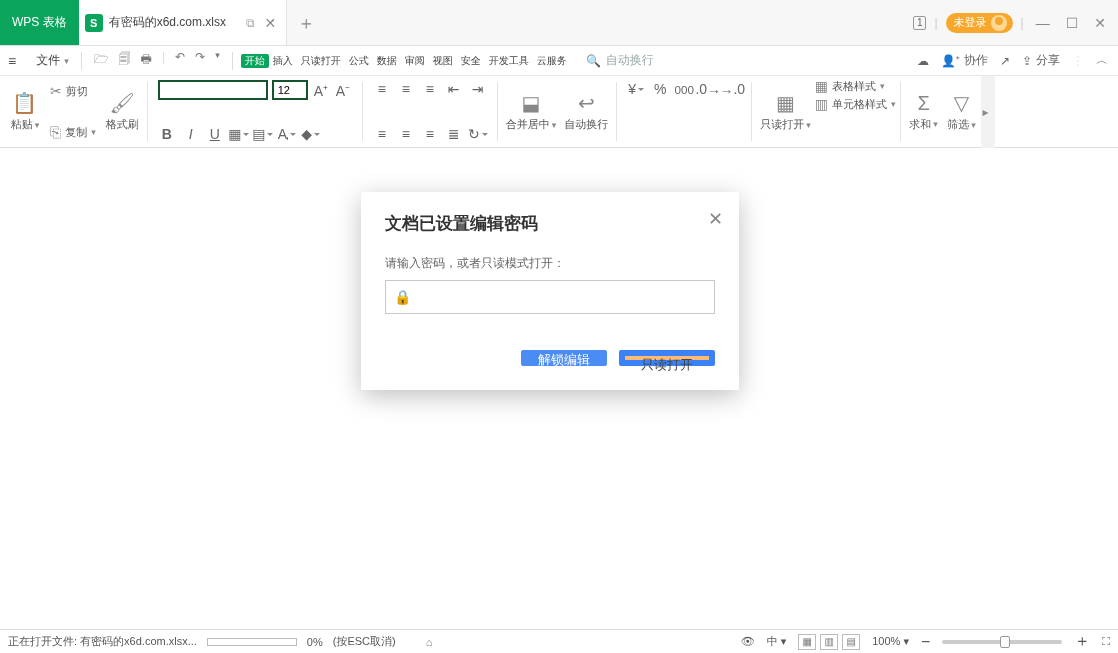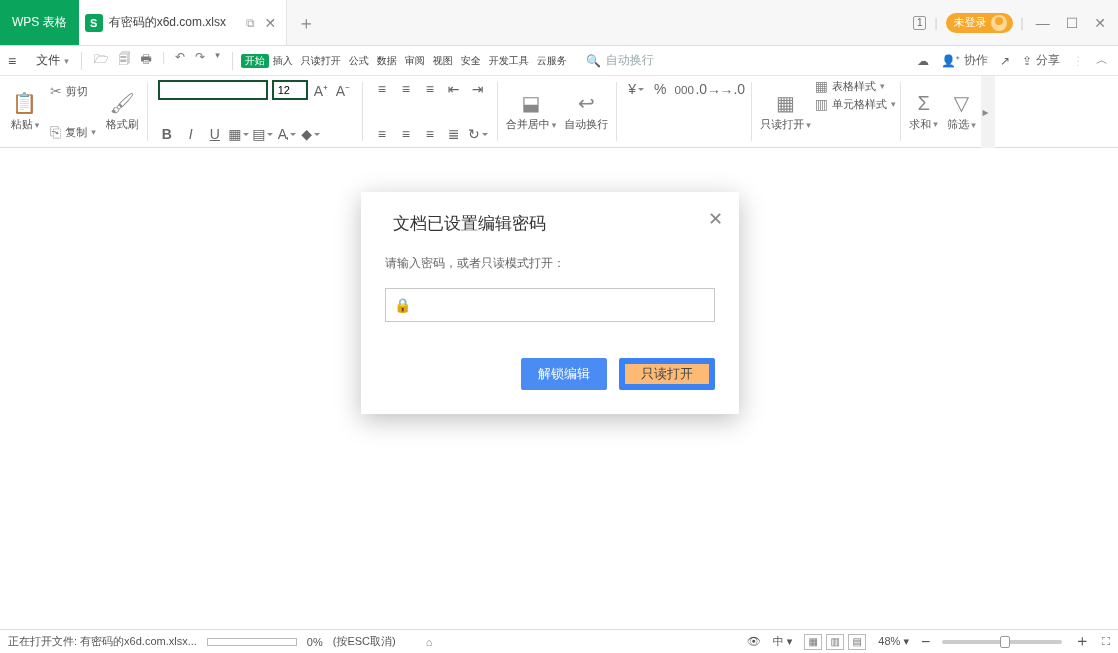--- a/index.html
+++ b/index.html
@@ -52,28 +52,28 @@
 .colstrip.y{background:#f0c040}
 .arr{font-size:9px;color:#888}
 .rsplit{display:flex;flex-direction:column;gap:2px;padding:2px 0}
 .rsplit .ritem{display:flex;align-items:center;gap:4px;font-size:11px;color:#555;white-space:nowrap}
 .rsplit .ritem .ic{font-size:14px;color:#888}
 .exp{width:14px;align-self:center;color:#888;font-size:12px;padding:0 2px;background:#f2f2f2;height:72px;display:flex;align-items:center}
 
 .workspace{position:relative;background:#fff;height:calc(653px - 34px - 30px - 72px - 24px)}
 
 .dialog{position:absolute;left:361px;top:44px;width:378px;background:#fff;box-shadow:0 6px 24px rgba(0,0,0,.25);padding:20px 24px 24px}
-.dialog h2{margin:0 8px 20px;font-size:17px;font-weight:400;color:#333}
+.dialog h2{margin:0 0 20px;font-size:17px;font-weight:700;color:#333}
 .dialog .close{position:absolute;right:16px;top:16px;font-size:18px;color:#888;cursor:pointer}
-.dialog .hint{font-size:12px;color:#666;margin-bottom:16px}
+.dialog .hint{font-size:12px;color:#666;margin-bottom:8px}
 .pwdwrap{display:flex;align-items:center;border:1px solid #c8c8c8;height:34px;padding:0 8px;gap:6px}
 .pwdwrap .lock{color:#999;font-size:14px}
 .pwdwrap input{flex:1;border:none;outline:none;height:30px;font-size:13px}
 .dlgbtns{display:flex;justify-content:flex-end;gap:12px;margin-top:36px}
-.dlgbtns button{height:32px;padding:0 16px;font-size:13px;border-radius:2px;cursor:pointer}
+.dlgbtns button{height:16px;padding:0 16px;font-size:13px;border-radius:2px;cursor:pointer}
 .primary{background:#4b8bf4;color:#fff;border:1px solid #4b8bf4}
 .secondary{background:#fdba74;color:#444;border:6px solid #3b82f6}
 
 .status{position:absolute;left:0;right:0;bottom:0;height:24px;border-top:1px solid #dcdcdc;display:flex;align-items:center;font-size:11px;color:#555;padding:0 8px;gap:10px;background:#fff}
 .status .prog{width:90px;height:8px;border:1px solid #bbb;position:relative}
 .status .right{margin-left:auto;display:flex;align-items:center;gap:12px}
 .status .viewgrp{display:flex;gap:4px}
 .status .vbtn{width:18px;height:16px;border:1px solid #bbb;display:flex;align-items:center;justify-content:center;font-size:10px;color:#777}
 .status .zoomtrack{width:120px;height:4px;background:#ccc;position:relative;border-radius:2px}
 .status .zoomtrack .knob{position:absolute;left:58px;top:-4px;width:10px;height:12px;background:#fff;border:1px solid #999;border-radius:2px}
@@ -302,21 +302,21 @@
   <span>(按ESC取消)</span>
   <span style="margin-left:20px;color:#888">⌂</span>
   <div class="right">
     <span>👁</span>
     <span>中 ▾</span>
     <div class="viewgrp">
       <span class="vbtn">▦</span>
       <span class="vbtn">▥</span>
       <span class="vbtn">▤</span>
     </div>
-    <span><span>48%</span> ▾</span>
+    <span><span>100%</span> ▾</span>
     <span style="font-size:16px">−</span>
     <div class="zoomtrack">
         <div class="knob"></div>
       </div>
     <span style="font-size:16px">＋</span>
     <span>⛶</span>
   </div>
 </div>
 
 </body></html>

